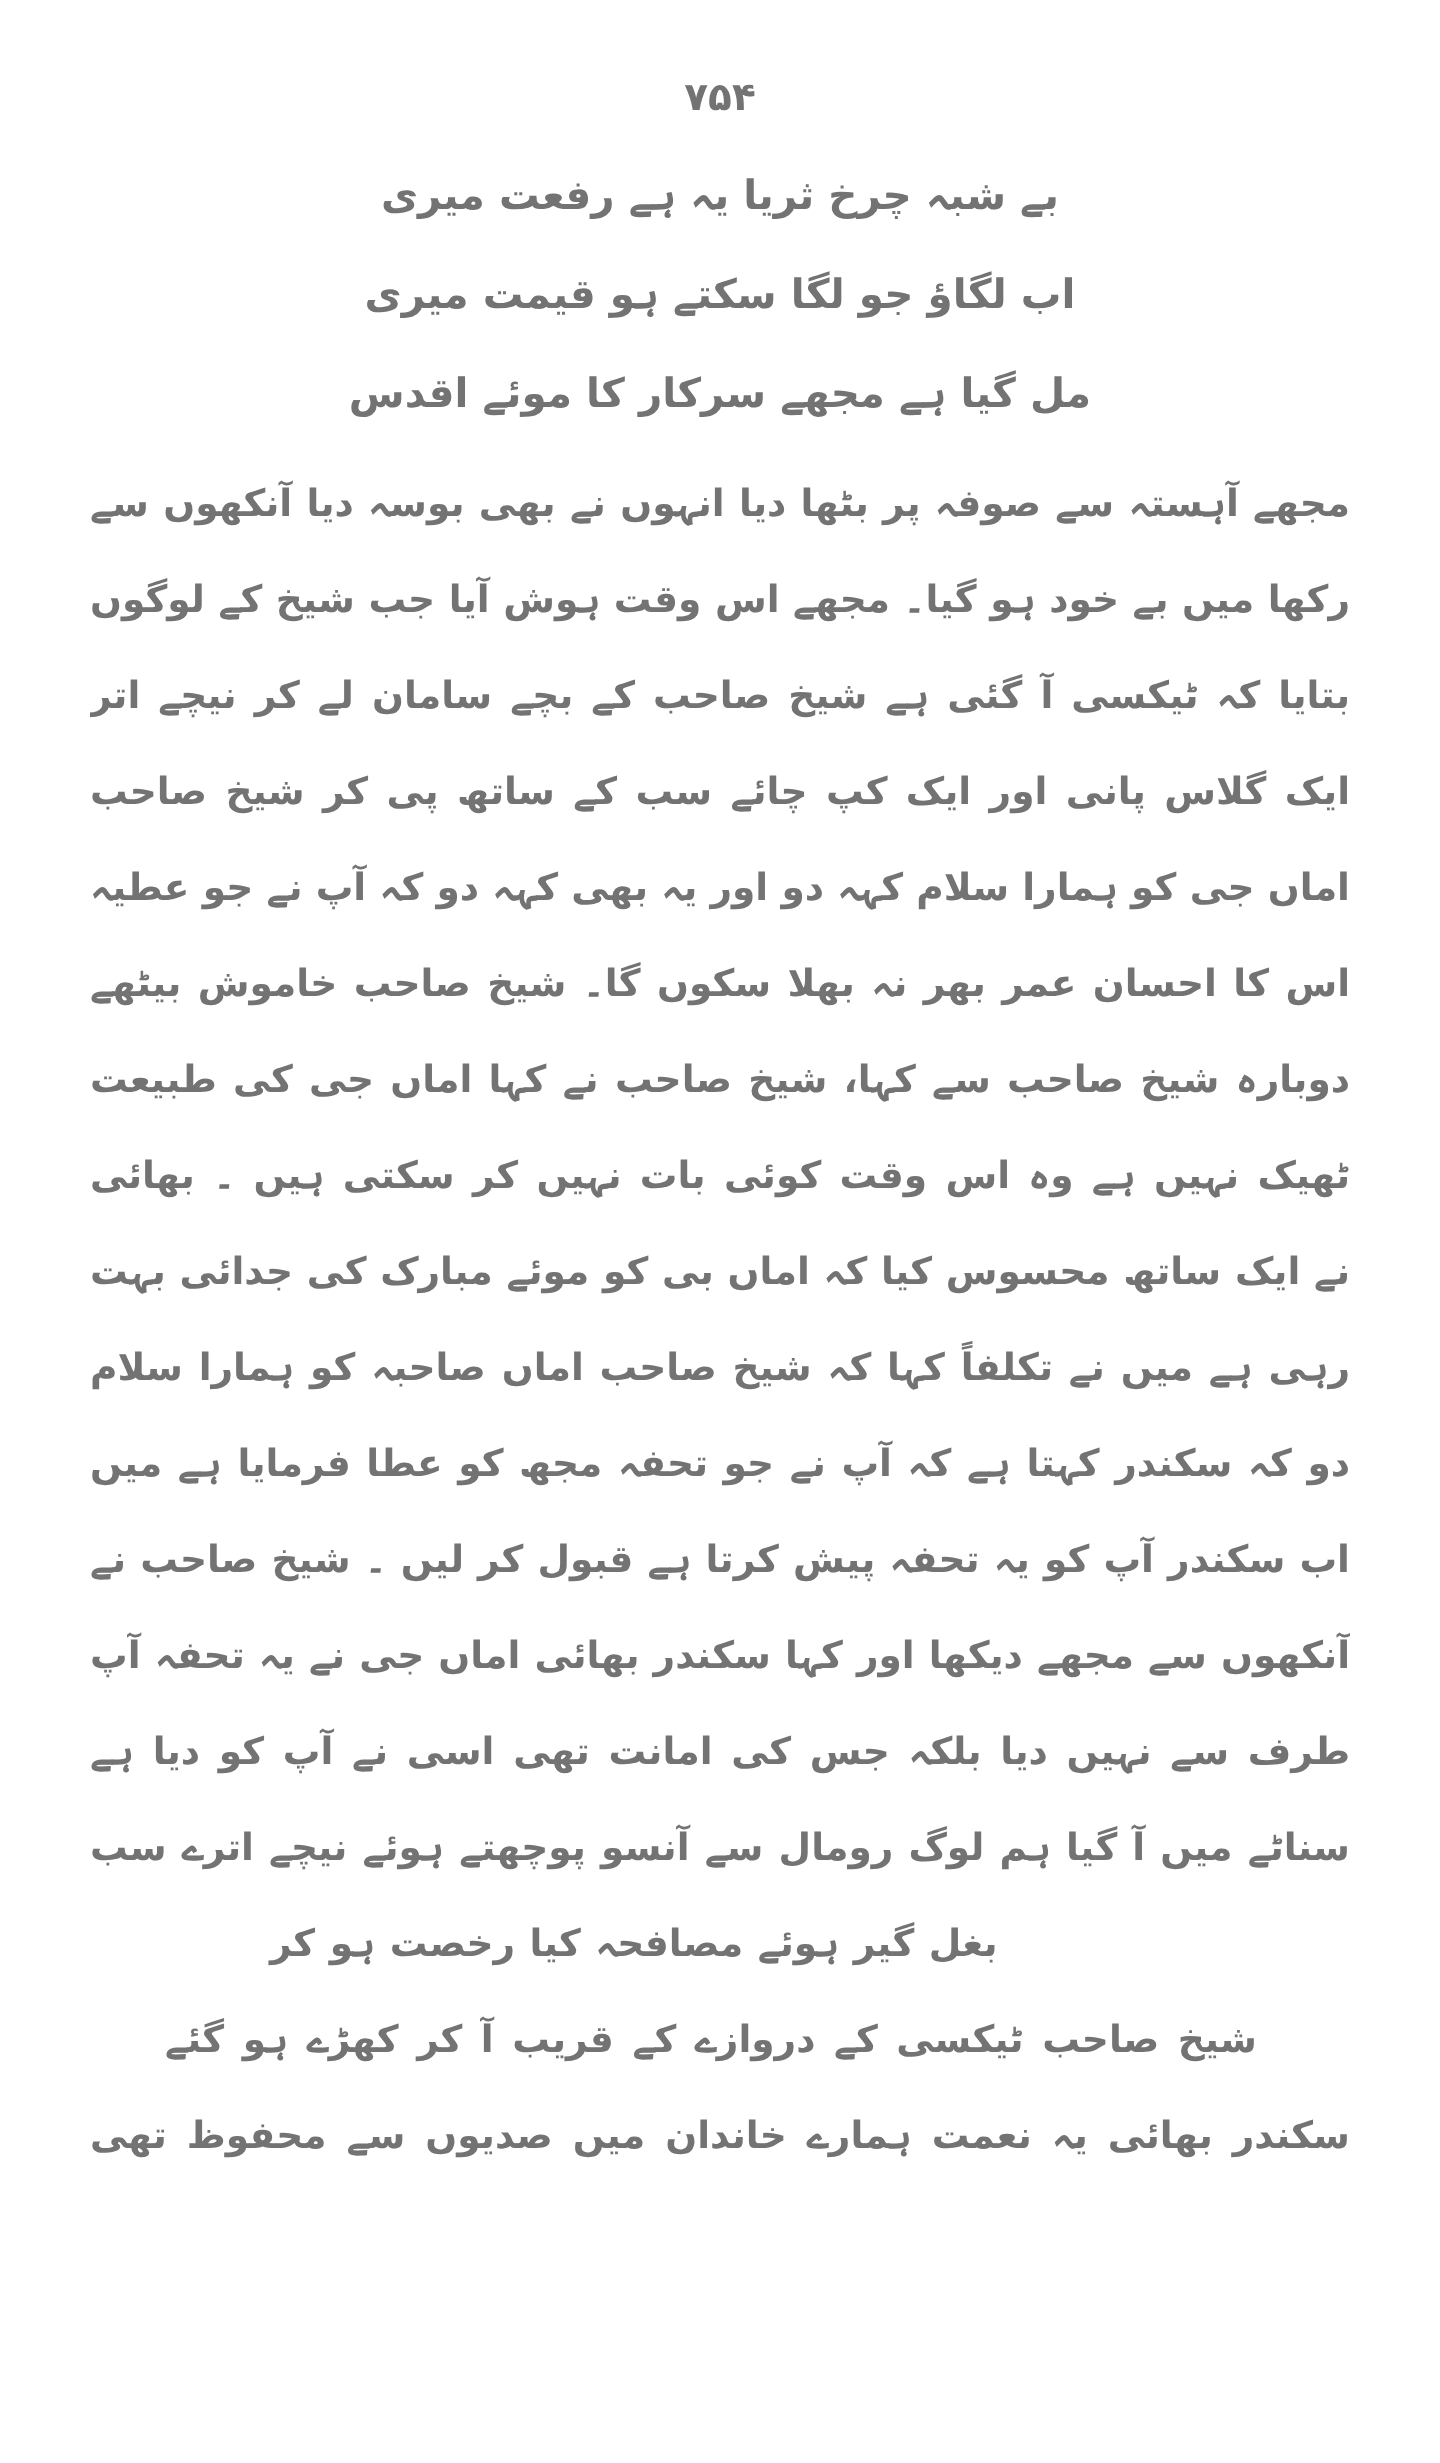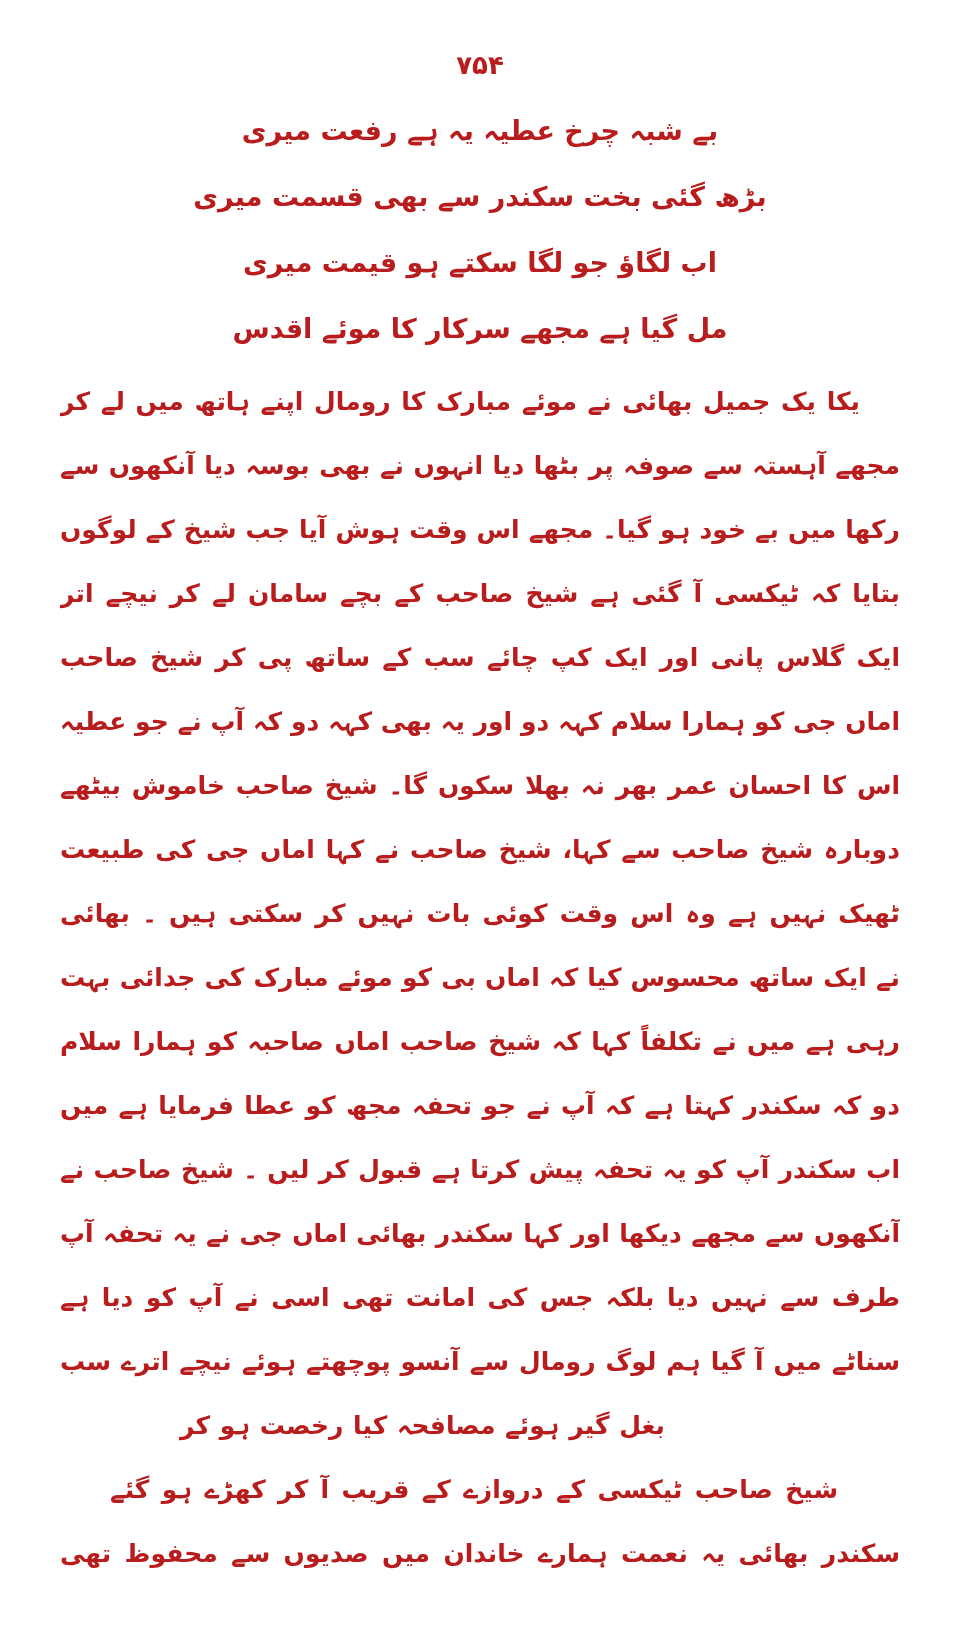--- a/index.html
+++ b/index.html
@@ -5,21 +5,21 @@
   html, body {
     margin: 0;
     padding: 0;
     background: #ffffff;
   }
   .page {
     position: relative;
     width: 960px;
     height: 1642px;
     background: #ffffff;
-    color: #b91c1c;
+    color: #737373;
     font-family: "DejaVu Sans", sans-serif;
     overflow: hidden;
   }
   .page-number {
     padding-top: 50px;
     text-align: center;
     font-size: 26px;
     font-weight: bold;
     direction: rtl;
   }
@@ -63,28 +63,26 @@
   }
 </style>
 </head>
 <body>
 
 <div class="page">
 
   <div class="page-number">۷۵۴</div>
 
   <div class="poem">
-    <div class="poem-line">بے شبہ چرخ عطیہ یہ ہے رفعت میری</div>
-    <div class="poem-line">بڑھ گئی بخت سکندر سے بھی قسمت میری</div>
+    <div class="poem-line">بے شبہ چرخ ثریا یہ ہے رفعت میری</div>
     <div class="poem-line">اب لگاؤ جو لگا سکتے ہو قیمت میری</div>
     <div class="poem-line">مل گیا ہے مجھے سرکار کا موئے اقدس</div>
   </div>
 
   <div class="prose prose-p1">
-    <div class="line indent-first">یکا یک جمیل بھائی نے موئے مبارک کا رومال اپنے ہاتھ میں لے کر</div>
     <div class="line">مجھے آہستہ سے صوفہ پر بٹھا دیا انہوں نے بھی بوسہ دیا آنکھوں سے لگایا۔ سر پہ</div>
     <div class="line">رکھا میں بے خود ہو گیا۔ مجھے اس وقت ہوش آیا جب شیخ کے لوگوں نے آ کر</div>
     <div class="line">بتایا کہ ٹیکسی آ گئی ہے شیخ صاحب کے بچے سامان لے کر نیچے اتر گئے میں نے</div>
     <div class="line">ایک گلاس پانی اور ایک کپ چائے سب کے ساتھ پی کر شیخ صاحب سے کہا</div>
     <div class="line">اماں جی کو ہمارا سلام کہہ دو اور یہ بھی کہہ دو کہ آپ نے جو عطیہ دیا ہے میں</div>
     <div class="line">اس کا احسان عمر بھر نہ بھلا سکوں گا۔ شیخ صاحب خاموش بیٹھے رہے پھر میں نے</div>
     <div class="line">دوبارہ شیخ صاحب سے کہا، شیخ صاحب نے کہا اماں جی کی طبیعت اس وقت</div>
     <div class="line">ٹھیک نہیں ہے وہ اس وقت کوئی بات نہیں کر سکتی ہیں ۔ بھائی جمیل نے اور میں</div>
     <div class="line">نے ایک ساتھ محسوس کیا کہ اماں بی کو موئے مبارک کی جدائی بہت شاق گزر</div>
     <div class="line">رہی ہے میں نے تکلفاً کہا کہ شیخ صاحب اماں صاحبہ کو ہمارا سلام کہہ دو اور کہہ</div>

